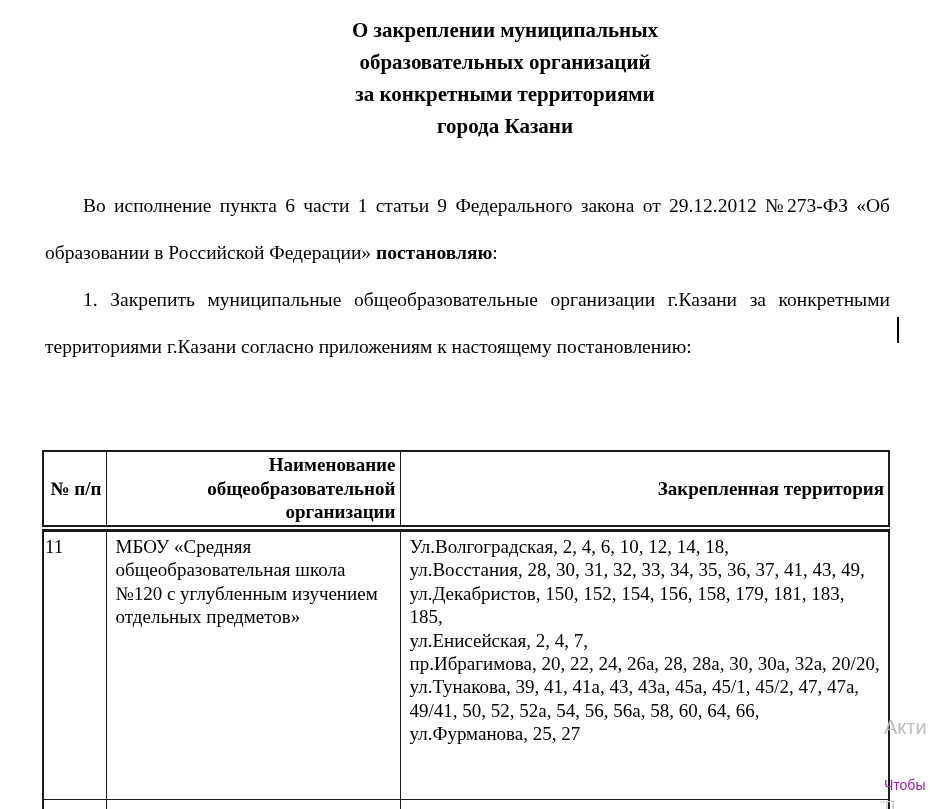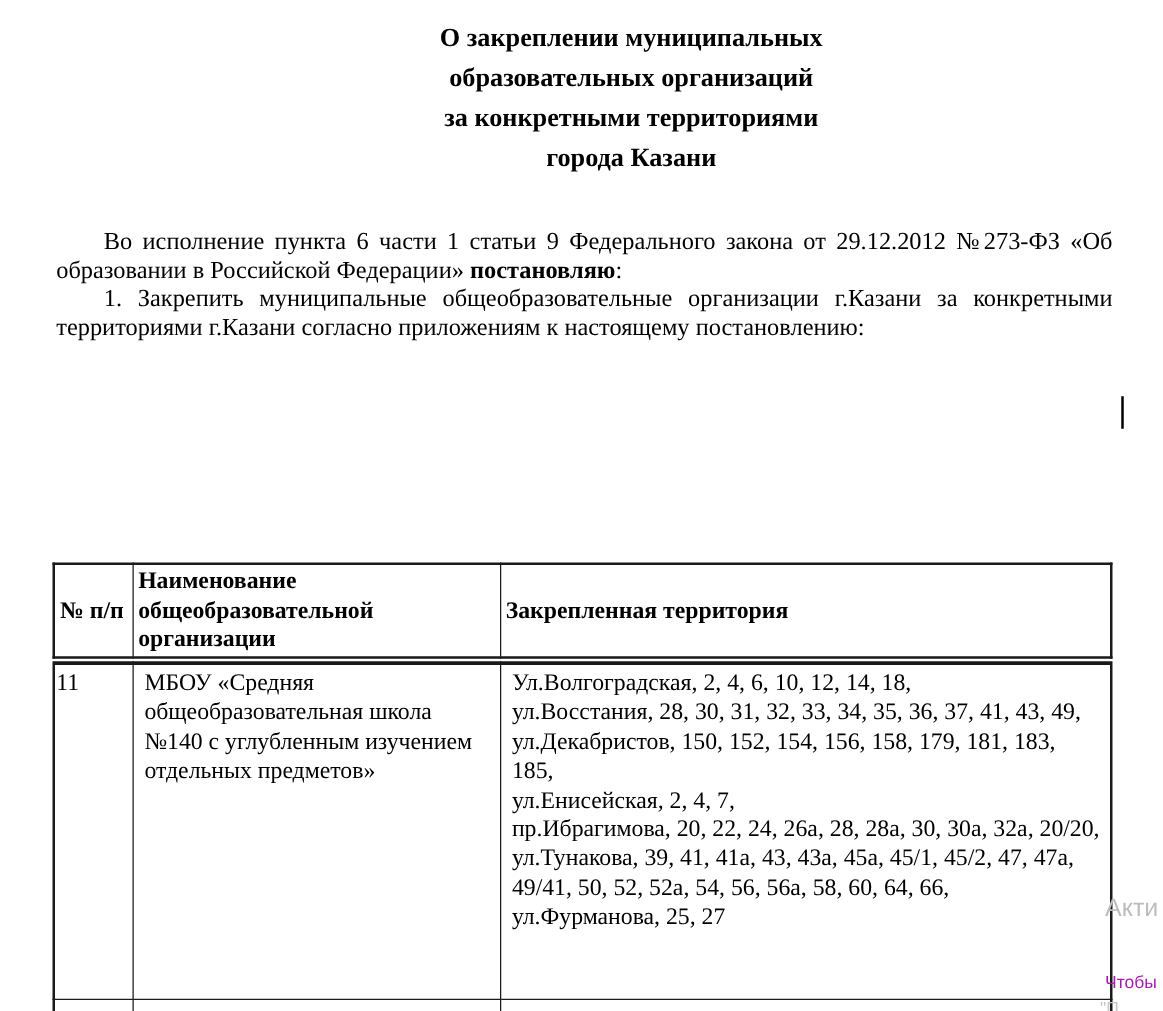--- a/index.html
+++ b/index.html
@@ -13,40 +13,40 @@
     padding-left:24px;
   }
   .doc-title {
     position:absolute; top:14px; left:120px; width:770px;
     text-align:center; font-weight:bold;
     font-size:21px; line-height:32px;
     white-space:pre-line;
   }
   .body-text {
     position:absolute; top:182px; left:45px; width:845px;
-    font-size:19.5px; line-height:23px;
+    font-size:19.5px; line-height:47px;
     text-align:justify;
   }
   .para { text-indent:38px; margin:0; }
   .para .bold { font-weight:bold; }
   .section-heading {
     position:absolute; top:351px; left:45px; width:845px;
     text-align:center; font-weight:bold;
     font-size:21px; line-height:33px;
     white-space:pre-line;
   }
   table { border-collapse:collapse; table-layout:fixed; }
   .tbl-header {
     position:absolute; top:450px; left:42px; width:848px;
     border:2px solid #1a1a1a;
   }
   .tbl-header th {
     border:1.5px solid #1a1a1a;
     font-weight:bold; font-size:19px; line-height:23.5px;
-    text-align:left; vertical-align:middle;
+    text-align:right; vertical-align:middle;
     height:69px; padding:1px 4px;
   }
   .tbl-body {
     position:absolute; top:529px; left:42px; width:848px;
     border:2px solid #1a1a1a;
     border-top:3px solid #1a1a1a;
   }
   .tbl-body td {
     border:1.5px solid #1a1a1a;
     font-size:19px; line-height:23.4px;
@@ -106,21 +106,21 @@
 
   <table class="tbl-body">
     <colgroup>
       <col class="col-num">
         <col class="col-org">
         <col>
     </colgroup>
     <tbody>
         <tr class="row-main">
       <td class="cell-num">11</td>
-      <td class="cell-org">МБОУ «Средняя общеобразовательная школа №140 с углубленным изучением отдельных предметов»</td>
+      <td class="cell-org">МБОУ «Средняя общеобразовательная школа №120 с углубленным изучением отдельных предметов»</td>
       <td class="cell-ter">
         <div class="ter-line">Ул.Волгоградская, 2, 4, 6, 10, 12, 14, 18,</div>
         <div class="ter-line">ул.Восстания, 28, 30, 31, 32, 33, 34, 35, 36, 37, 41, 43, 49,</div>
         <div class="ter-line">ул.Декабристов, 150, 152, 154, 156, 158, 179, 181, 183, 185,</div>
         <div class="ter-line">ул.Енисейская, 2, 4, 7,</div>
         <div class="ter-line">пр.Ибрагимова, 20, 22, 24, 26а, 28, 28а, 30, 30а, 32а, 20/20,</div>
         <div class="ter-line">ул.Тунакова, 39, 41, 41а, 43, 43а, 45а, 45/1, 45/2, 47, 47а, 49/41, 50, 52, 52а, 54, 56, 56а, 58, 60, 64, 66,</div>
         <div class="ter-line">ул.Фурманова, 25, 27</div>
       </td>
     </tr>

